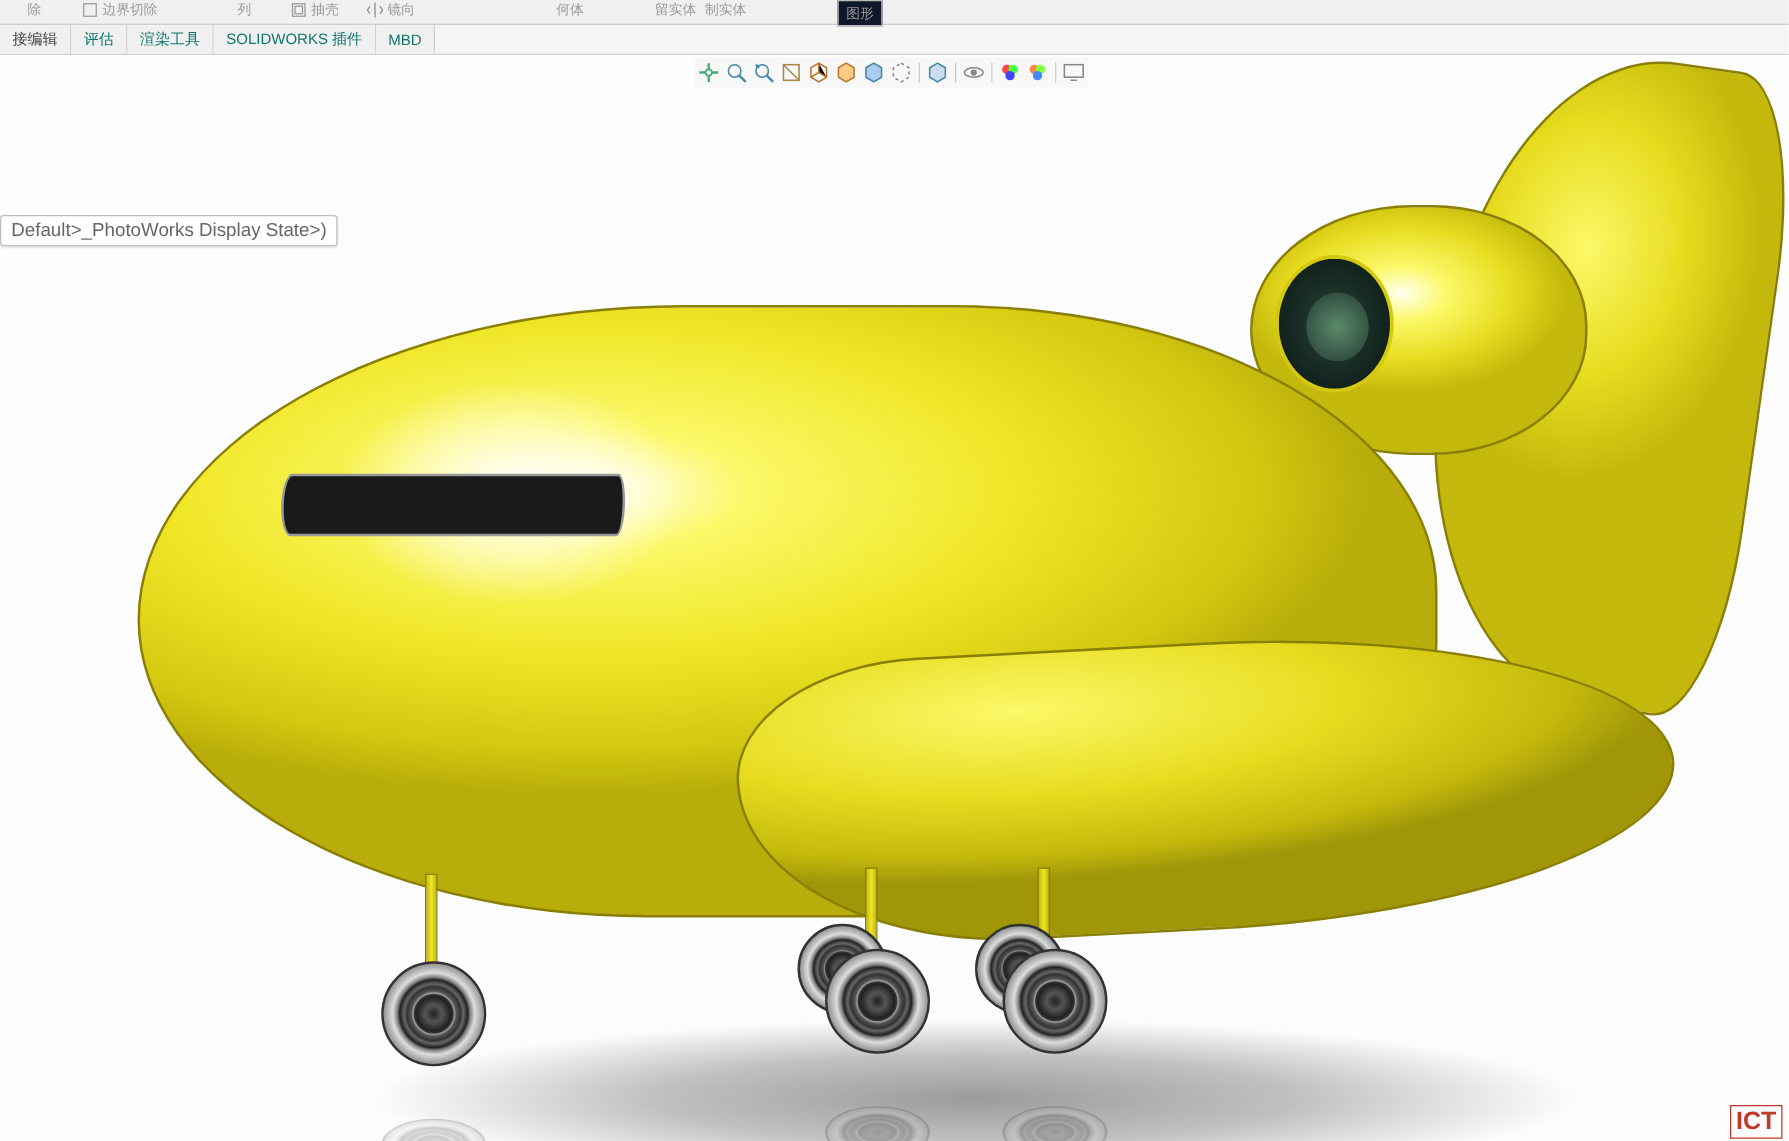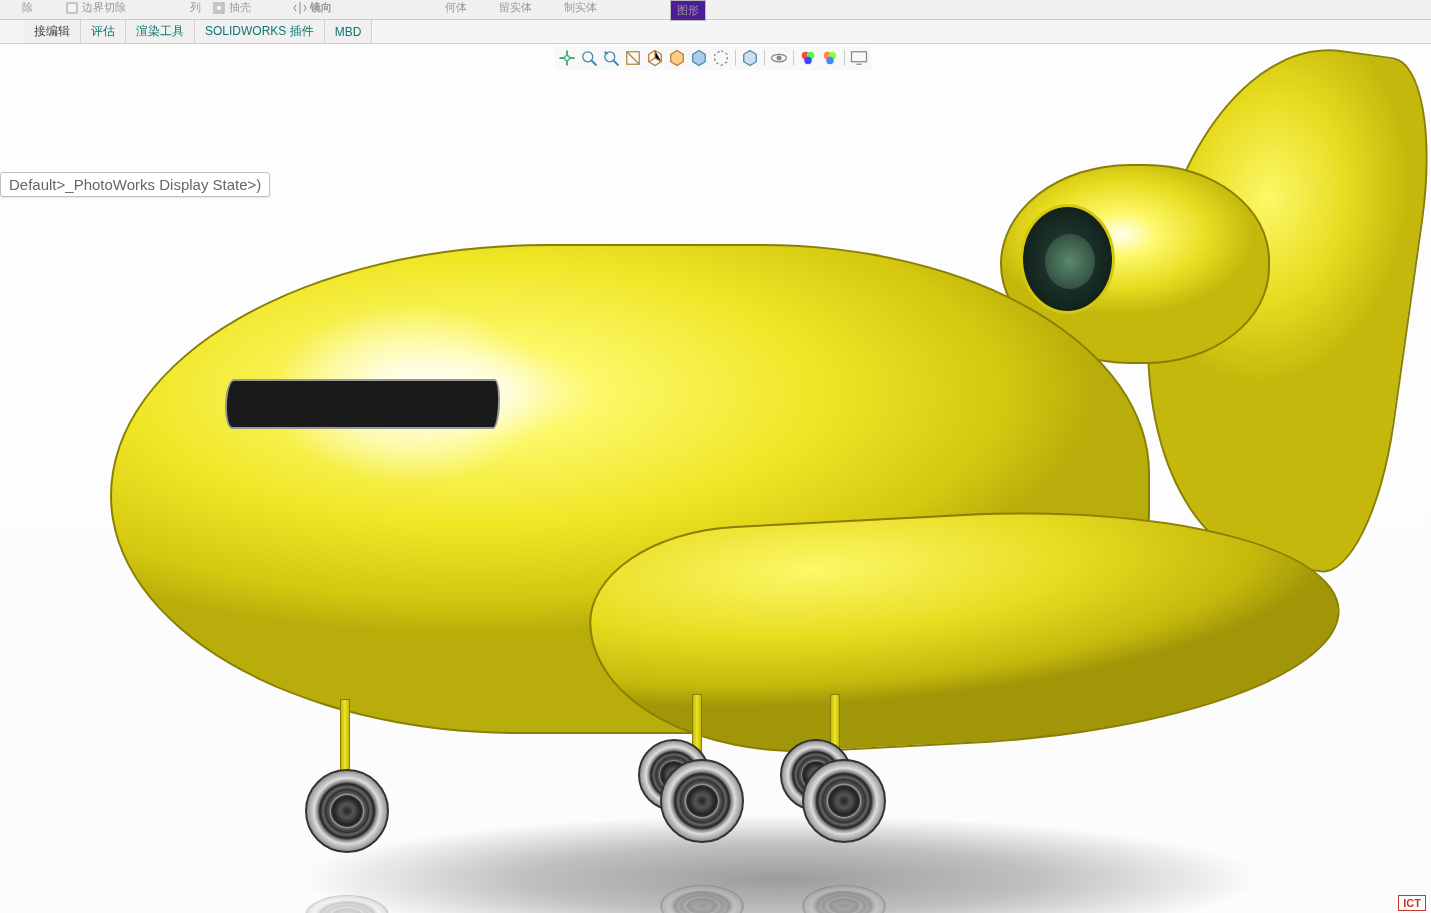--- a/index.html
+++ b/index.html
@@ -31,21 +31,20 @@
       width: 14px;
       height: 14px;
       display: inline-block;
     }
     .tabs-row {
       display: flex;
       background: #f5f5f5;
       border-bottom: 1px solid #d0d0d0;
       height: 24px;
       align-items: stretch;
-      padding-left: 24px;
     }
     .tab {
       padding: 4px 10px;
       font-size: 12px;
       color: #0f766e;
       border-right: 1px solid #d0d0d0;
       background: #f0f0f0;
       display: flex;
       align-items: center;
       cursor: pointer;
@@ -213,21 +212,21 @@
       top: 720px;
       width: 1280px;
       height: 170px;
       background: radial-gradient(ellipse 50% 50% at 50% 50%, rgba(60,60,60,0.5) 0%, rgba(80,80,80,0.35) 40%, transparent 75%);
       border-radius: 50%;
     }
     .watermark {
       position: absolute;
       right: 5px;
       bottom: 2px;
-      font-size: 11px;
+      font-size: 20px;
       color: #c0392b;
       border: 1px solid #c0392b;
       padding: 1px 4px;
       font-weight: bold;
     }
     .top-ribbon-items {
       position: absolute;
       top: 0;
       display: flex;
       gap: 15px;
@@ -251,58 +250,58 @@
           </svg>
       </span>
       <span>边界切除</span>
     </div>
   </div>
   <div class="top-ribbon-items" style="left:190px;">
     <div class="ribbon-item">
       <span>列</span>
     </div>
   </div>
-  <div class="top-ribbon-items" style="left:212px;">
+  <div class="top-ribbon-items" style="left:232px;">
     <div class="ribbon-item">
       <span class="ribbon-icon">
         <svg viewBox="0 0 14 14">
             <rect x="2" y="2" width="10" height="10" fill="none" stroke="#999" stroke-width="1"></rect>
             <rect x="4" y="4" width="6" height="6" fill="none" stroke="#999"></rect>
           </svg>
       </span>
       <span>抽壳</span>
     </div>
   </div>
-  <div class="top-ribbon-items" style="left:293px;font-weight:bold;">
+  <div class="top-ribbon-items" style="left:293px;">
     <div class="ribbon-item">
       <span class="ribbon-icon">
         <svg viewBox="0 0 14 14">
             <path d="M7 1v12M3 4l-2 3 2 3M11 4l2 3-2 3" stroke="#888" fill="none"></path>
           </svg>
       </span>
       <span>镜向</span>
     </div>
   </div>
   <div class="top-ribbon-items" style="left:445px;">
     <div class="ribbon-item">
       <span>何体</span>
     </div>
   </div>
-  <div class="top-ribbon-items" style="left:499px;">
+  <div class="top-ribbon-items" style="left:524px;">
     <div class="ribbon-item">
       <span>留实体</span>
     </div>
   </div>
   <div class="top-ribbon-items" style="left:564px;">
     <div class="ribbon-item">
       <span>制实体</span>
     </div>
   </div>
   <div class="top-ribbon-items" style="left:670px;">
-    <div class="ribbon-item" style="background:#4c1d95;border:1px solid #bbb;padding:2px 6px;">
+    <div class="ribbon-item" style="background:#0f172a;border:1px solid #bbb;padding:2px 6px;">
       <span>图形</span>
     </div>
   </div>
 </div>
 
 <div class="tabs-row">
   <div class="tab">
       <span>接编辑</span>
     </div>
   <div class="tab">

